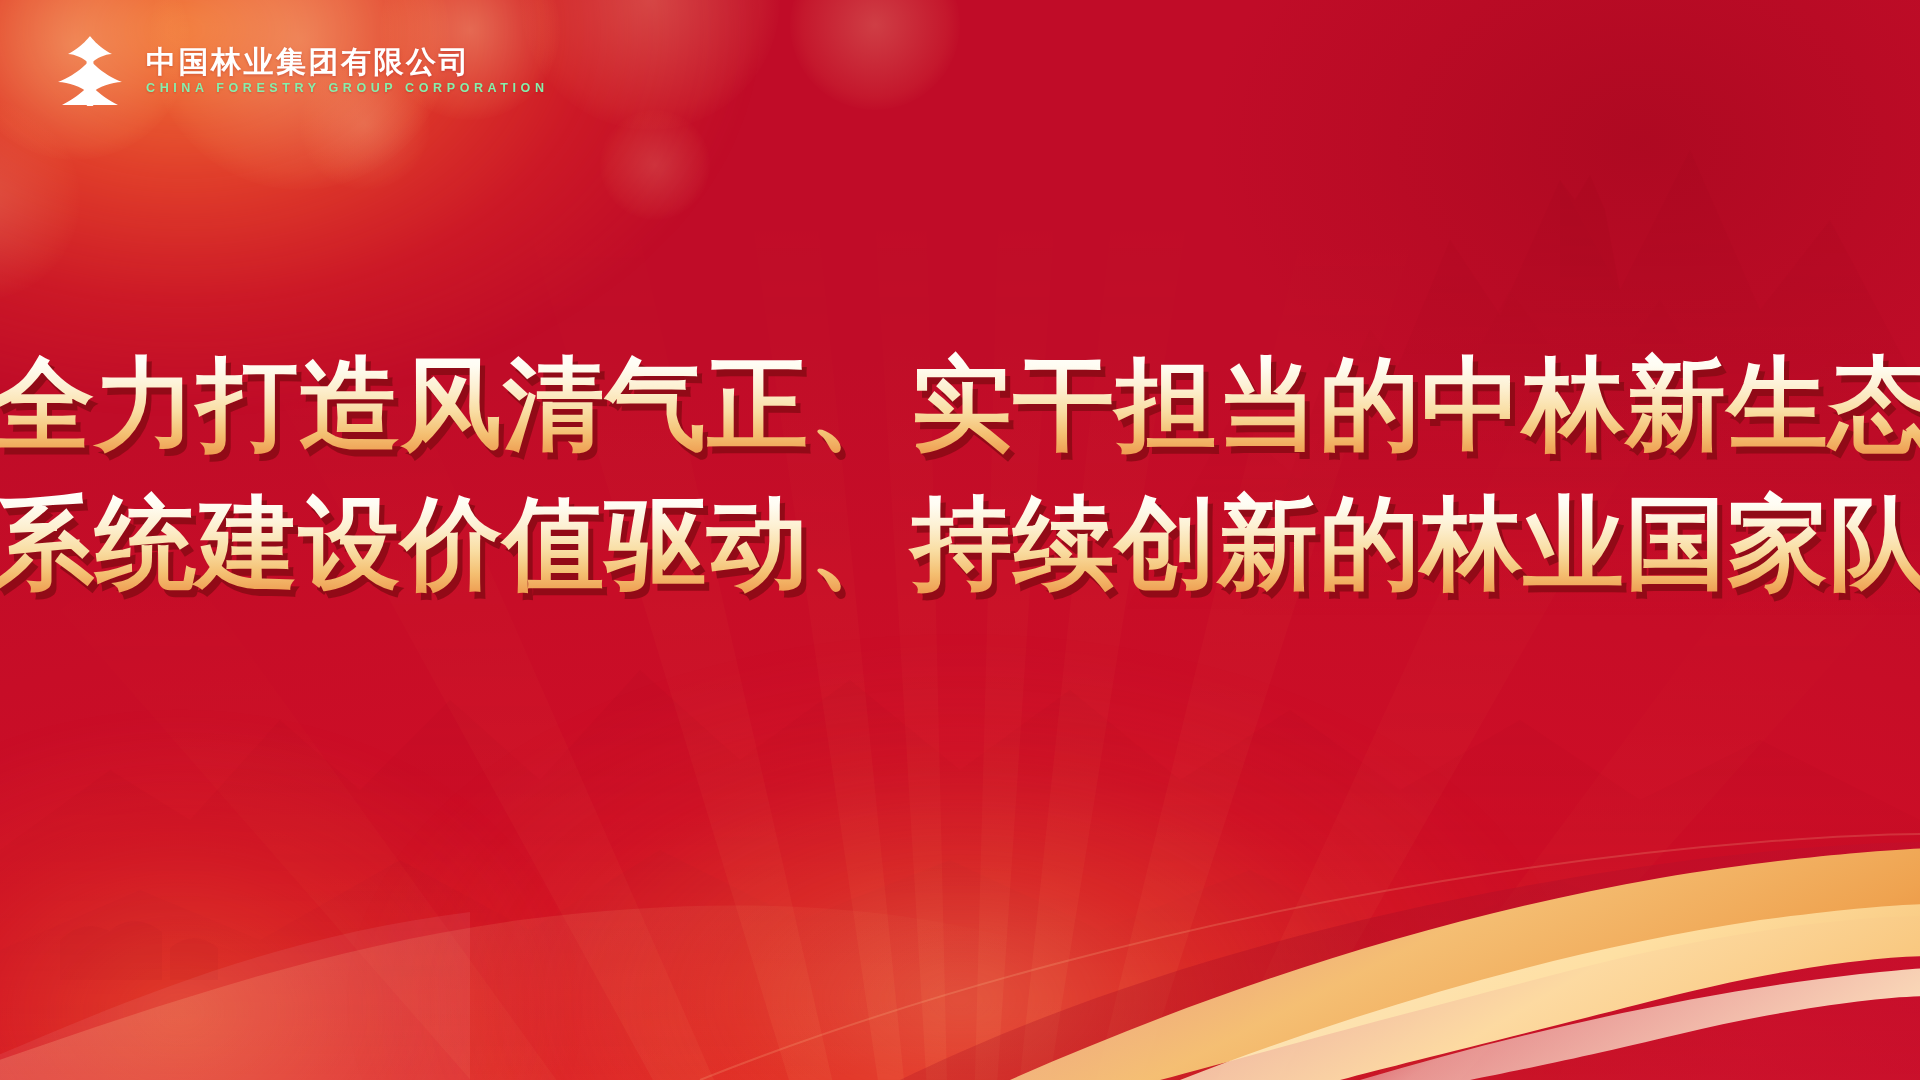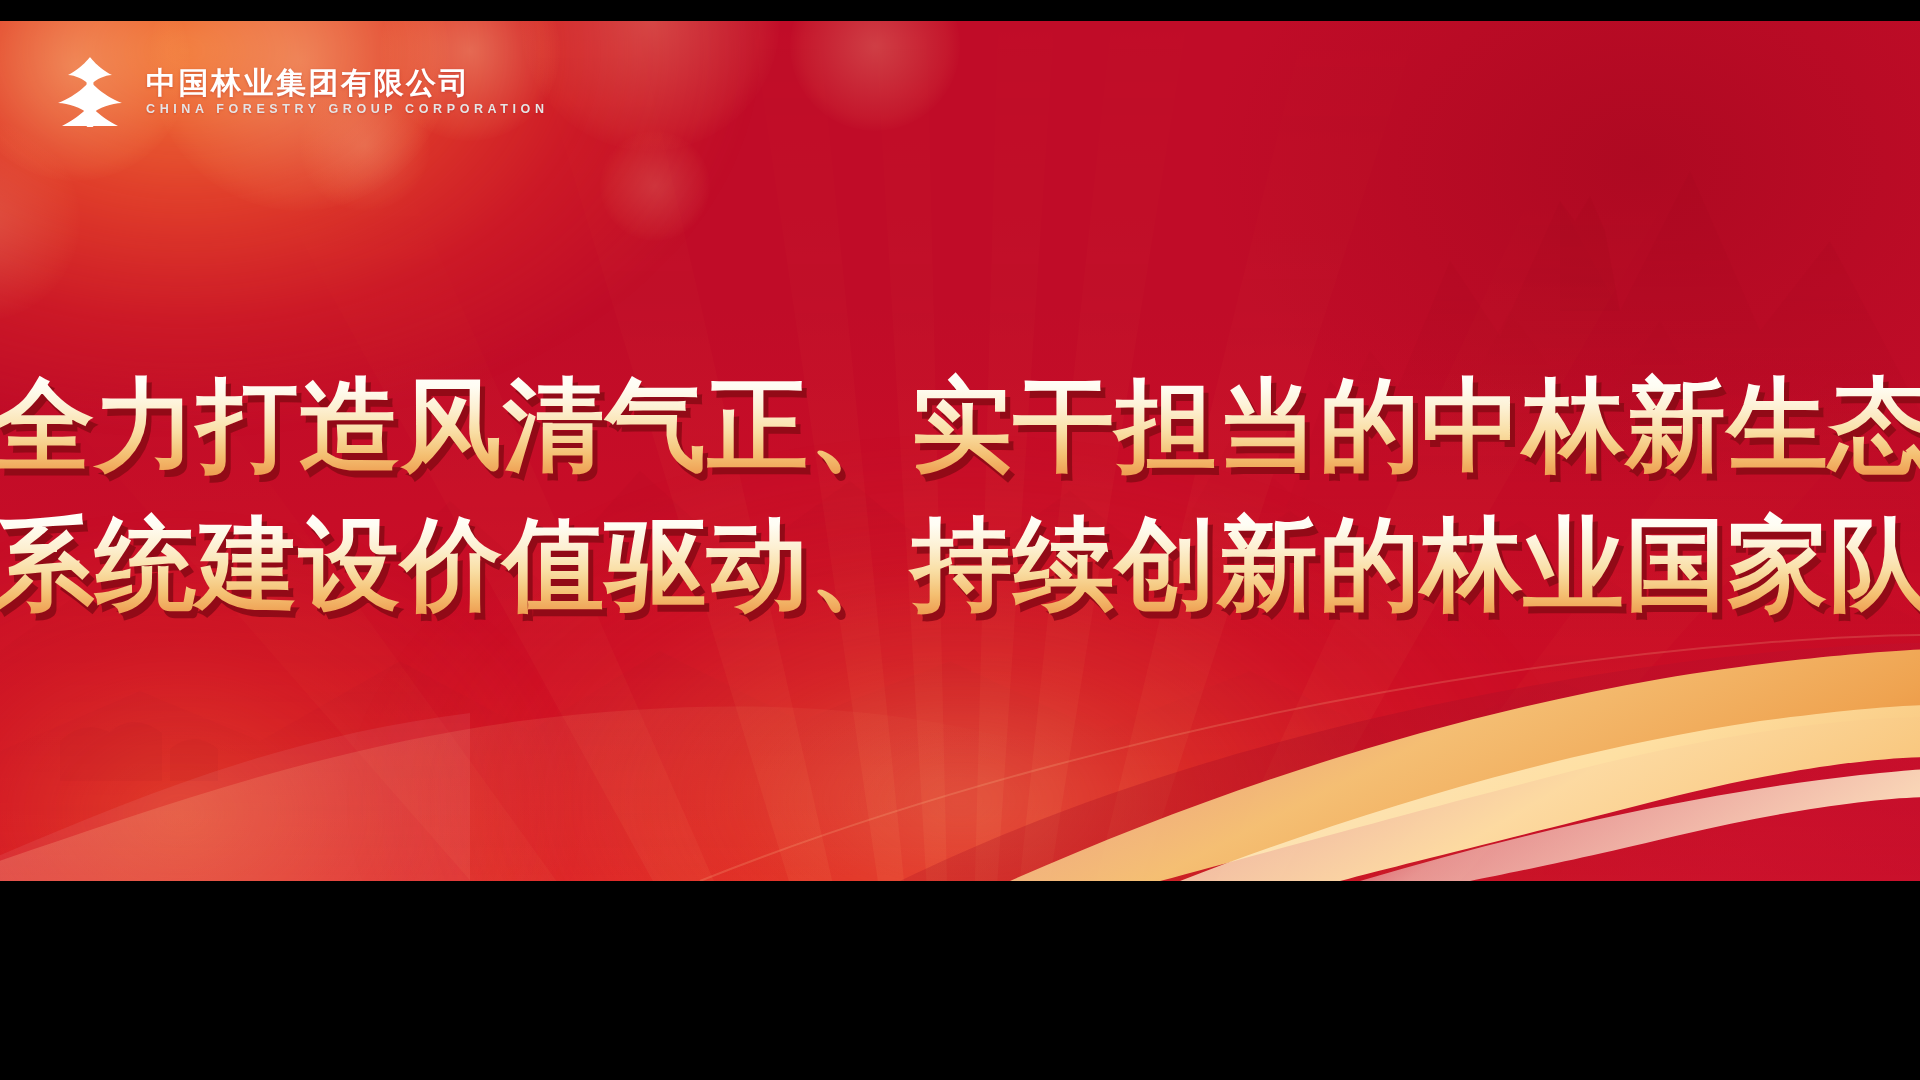--- a/index.html
+++ b/index.html
@@ -1,20 +1,20 @@
 <!DOCTYPE html>
 <html><head>
 <meta charset="utf-8">
 <style>
   html,body{margin:0;padding:0;background:#000;}
   body{width:1920px;height:1080px;overflow:hidden;
        font-family:"Liberation Sans","DejaVu Sans",sans-serif;}
 
-  #poster{position:relative;width:1920px;height:860px;overflow:hidden;
-          background:#CE0E26;margin-top:21px;}
+  #poster{position:relative;width:1920px;height:1080px;overflow:hidden;
+          background:#CE0E26;}
 
   
   .bg-base{position:absolute;inset:0;
     background:
       radial-gradient(ellipse 120% 85% at 50% 118%, #E8301F 0%, #DC1C22 22%, #CE0E26 52%, #C00C28 100%);
   }
   .bg-topleft-glow{position:absolute;left:-340px;top:-420px;width:1500px;height:1000px;
     background:radial-gradient(ellipse 50% 50% at 35% 45%,
       rgba(255,150,60,0.78) 0%, rgba(255,110,45,0.50) 30%,
       rgba(238,60,35,0.26) 55%, rgba(206,14,38,0) 76%);
@@ -48,21 +48,21 @@
   
   .ribbons{position:absolute;left:0;bottom:0;width:1920px;height:460px;}
 
   
   .logo-block{position:absolute;left:52px;top:34px;display:flex;align-items:center;gap:18px;z-index:40;}
   .logo-mark{width:76px;height:74px;flex:none;}
   .logo-text{display:flex;flex-direction:column;gap:5px;}
   .logo-cn{font-size:30px;font-weight:bold;color:#ffffff;letter-spacing:2.5px;line-height:1;
            font-family:"DejaVu Sans","Liberation Sans",sans-serif;
            text-shadow:0 1px 3px rgba(140,0,20,.28);}
-  .logo-en{font-size:12.5px;color:#e5e5e5;letter-spacing:4.6px;line-height:1;font-weight:600;
+  .logo-en{font-size:12.5px;color:#86efac;letter-spacing:4.6px;line-height:1;font-weight:600;
            text-shadow:0 1px 2px rgba(140,0,20,.25);}
 
   
   .headline{position:absolute;left:4px;right:0;top:352px;z-index:35;
             display:flex;flex-direction:column;align-items:center;gap:34px;}
   .hl-line{position:relative;font-size:101px;line-height:1.04;font-weight:bold;
            letter-spacing:1px;white-space:nowrap;
            font-family:"DejaVu Sans","Liberation Sans",sans-serif;}
   .hl-shadow{position:absolute;left:0;top:0;color:#8E0A16;
              transform:translate(5px,7px);z-index:1;

